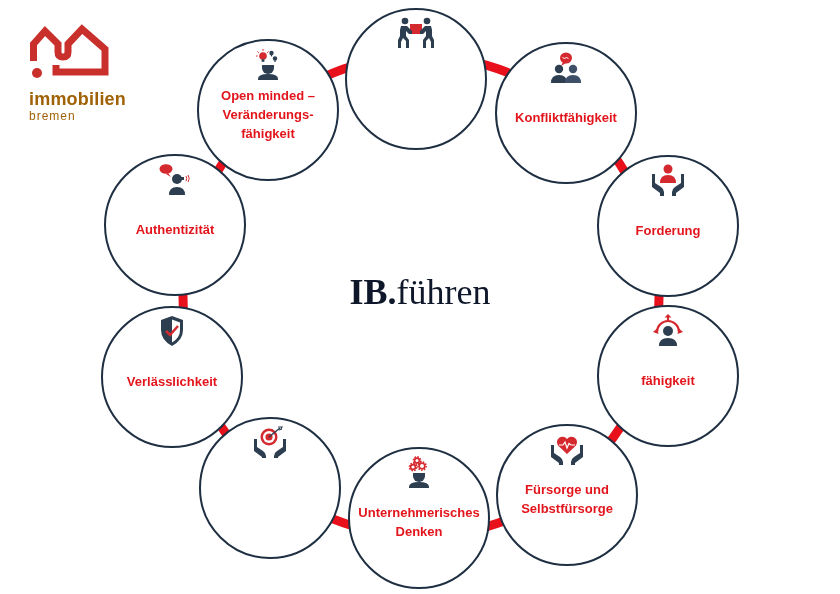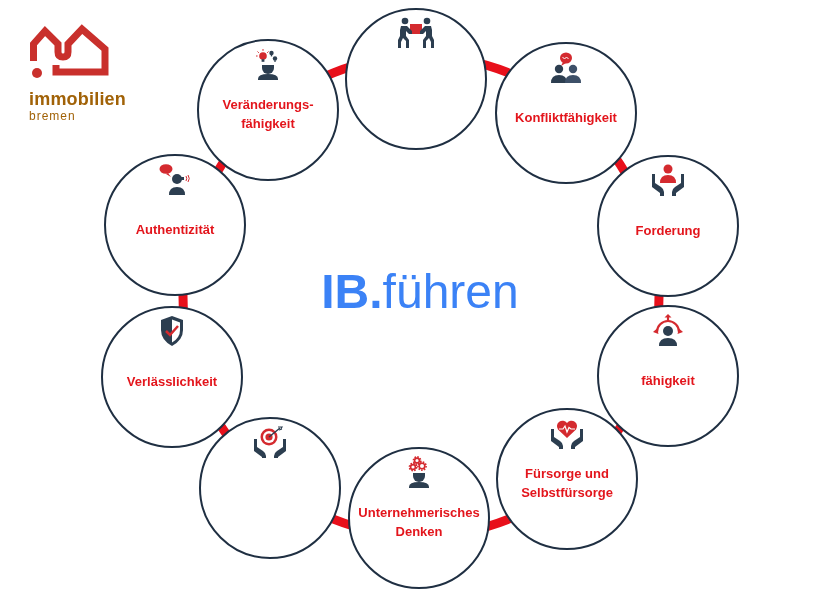--- a/index.html
+++ b/index.html
@@ -2,21 +2,21 @@
 <html><head>
 <meta charset="utf-8">
 <style>
   html,body{margin:0;padding:0;background:#ffffff;}
   body{width:840px;height:594px;position:relative;overflow:hidden;font-family:"Liberation Sans",sans-serif;}
   .logo{position:absolute;left:25px;top:20px;width:90px;height:65px;}
   .logo-text{position:absolute;left:29px;color:#a16207;font-family:"Liberation Sans",sans-serif;white-space:nowrap;}
   .logo-l1{top:89px;font-size:18px;font-weight:bold;letter-spacing:0.2px;}
   .logo-l2{top:109px;font-size:12px;letter-spacing:1px;}
   .ring{position:absolute;left:0;top:0;width:840px;height:594px;z-index:0;}
-  .title{position:absolute;left:0;top:268px;width:840px;text-align:center;font-size:48px;line-height:48px;color:#3b82f6;font-family:Liberation Sans, sans-serif;white-space:nowrap;}
+  .title{position:absolute;left:0;top:268px;width:840px;text-align:center;font-size:36px;line-height:48px;color:#0f172a;font-family:Liberation Serif, serif;white-space:nowrap;}
   .title .b{font-weight:bold;}
   .title .r{font-weight:normal;}
   .circ{position:absolute;width:142px;height:142px;box-sizing:border-box;border:2px solid #1f2f42;border-radius:50%;background:#ffffff;z-index:2;}
   .circ .ic{position:absolute;left:50%;top:7px;width:36px;height:32px;margin-left:-18px;}
   .circ .lbl{position:absolute;left:0;right:0;top:50%;transform:translateY(-50%);margin-top:4px;text-align:center;color:#e3151c;font-weight:bold;font-size:13px;line-height:19px;font-family:"Liberation Sans",sans-serif;}
   .circ .lbl span{display:block;white-space:nowrap;}
 </style>
 </head>
 <body>
 
@@ -82,21 +82,21 @@
     <path d="M3,18 L7,14.5 L8.5,20 z" fill="#d42a2f"></path>
     <path d="M33,18 L29,14.5 L27.5,20 z" fill="#d42a2f"></path>
     <circle cx="18" cy="17" r="5" fill="#2c3e50"></circle>
     <path d="M9,32 q0,-8 9,-8 q9,0 9,8 z" fill="#2c3e50"></path>
   </svg>
   <div class="lbl">
     <span>fähigkeit</span>
   </div>
 </div>
 
-<div class="circ" style="left:496px;top:408px;">
+<div class="circ" style="left:496px;top:424px;">
   <svg class="ic" viewBox="0 0 36 32">
     <path d="M18,21 L9,12.5 A5,5 0 0 1 18,6 A5,5 0 0 1 27,12.5 Z" fill="#d42a2f"></path>
     <polyline points="10,12 14,12 16,9 18,15 20,10.5 22,12 26,12" fill="none" stroke="#ffffff" stroke-width="1.2"></polyline>
     <path d="M2,12 h3 v8 l6,4 q3,2 3,5 v3 h-4 v-2 l-8,-6 z" fill="#2c3e50"></path>
     <path d="M34,12 h-3 v8 l-6,4 q-3,2 -3,5 v3 h4 v-2 l8,-6 z" fill="#2c3e50"></path>
   </svg>
   <div class="lbl">
     <span>Fürsorge und</span>
     <span>Selbstfürsorge</span>
   </div>
@@ -169,16 +169,17 @@
       <line x1="6" y1="8" x2="7.6" y2="8"></line>
     </g>
     <circle cx="21.5" cy="5" r="2.2" fill="#2c3e50"></circle>
     <rect x="20.8" y="6.8" width="1.4" height="1.6" fill="#2c3e50"></rect>
     <circle cx="25" cy="10.5" r="2.2" fill="#2c3e50"></circle>
     <rect x="24.3" y="12.3" width="1.4" height="1.6" fill="#2c3e50"></rect>
     <path d="M12,17 h12 v3 a6,6 0 0 1 -12,0 z" fill="#2c3e50"></path>
     <path d="M8,32 v-1 q0,-5 10,-5 q10,0 10,5 v1 z" fill="#2c3e50"></path>
   </svg>
   <div class="lbl">
+    <span>Open minded –</span>
     <span>Veränderungs-</span>
     <span>fähigkeit</span>
   </div>
 </div>
 
 </body></html>

